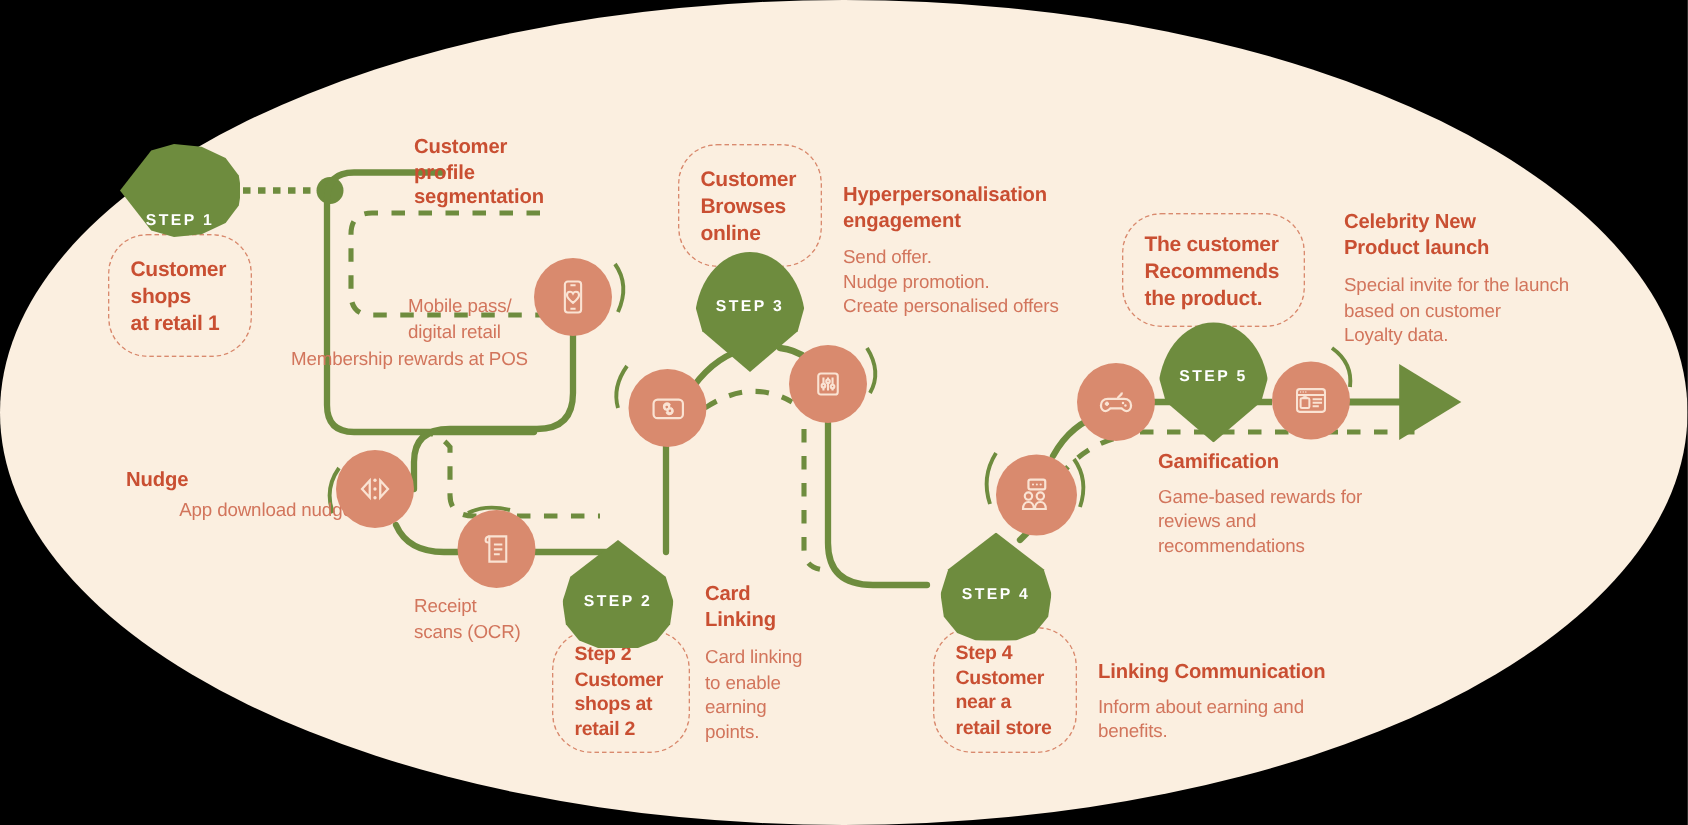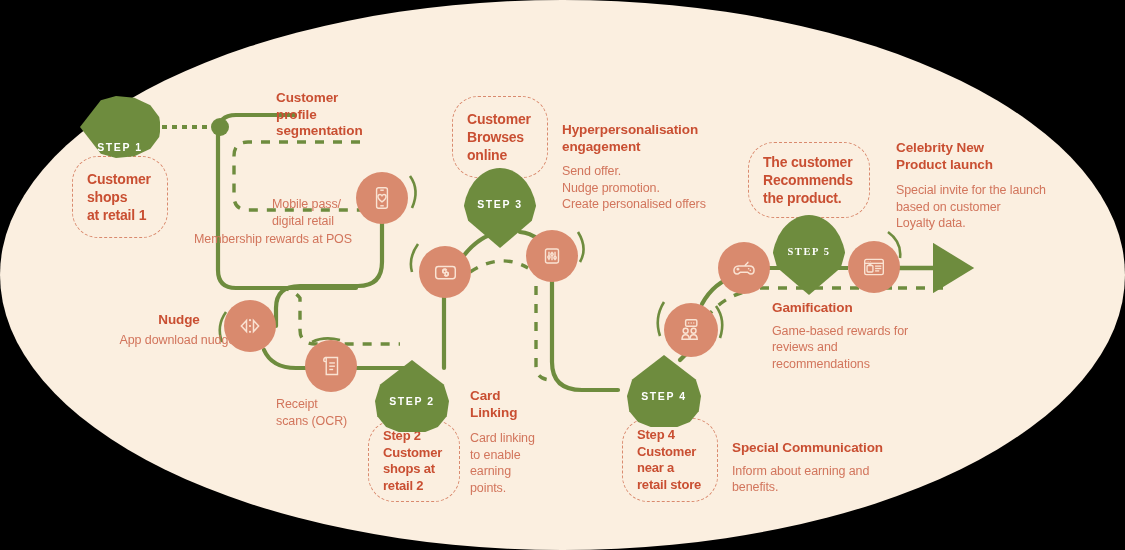--- a/index.html
+++ b/index.html
@@ -194,21 +194,21 @@
     <div class="label" style="margin-top:-8px;">STEP 3</div>
   </div>
 
   <div class="pin" style="left:627px; top:355px; width:74px; height:72px;">
     <div class="blob blob-up"></div>
     <div class="label" style="margin-top:10px;">STEP 4</div>
   </div>
 
   <div class="pin" style="left:772px; top:215px; width:74px; height:80px;">
     <div class="blob blob-down"></div>
-    <div class="label" style="margin-top:-8px;font-family:Liberation Serif, serif;">STEP 5</div>
+    <div class="label" style="margin-top:-8px;">STEP 5</div>
   </div>
 
   <div class="callout abs" style="left:72px; top:156px; width:96px; height:82px;">
     <div class="txt" style="white-space:pre-line;">Customer
 shops
 at retail 1</div>
   </div>
 
   <div class="callout abs" style="left:368px; top:420px; width:92px; height:82px;">
     <div class="txt" style="white-space:pre-line; font-size:13px; line-height:16.5px;">Step 2
@@ -245,21 +245,21 @@
   <div class="abs" style="left:272px; top:196px; width:110px;">
     <div class="bd" style="white-space:pre-line;">Mobile pass/
 digital retail</div>
   </div>
 
   <div class="abs" style="left:194px; top:231px; width:220px;">
     <div class="bd">Membership rewards at POS</div>
   </div>
 
   <div class="abs" style="left:84px; top:312px; width:190px;">
-    <div class="hd" style="text-align:center;">Nudge</div>
+    <div class="hd" style="">Nudge</div>
     <div class="bd" style="text-align:center; margin-top:3px;">App download nudge.</div>
   </div>
 
   <div class="abs" style="left:276px; top:396px; width:110px; ">
     <div class="bd" style="white-space:pre-line;">Receipt
 scans (OCR)</div>
   </div>
 
   <div class="abs" style="left:470px; top:388px; width:86px;">
     <div class="hd" style="white-space:pre-line;">Card
@@ -272,21 +272,21 @@
 
   <div class="abs" style="left:562px; top:122px; width:210px;">
     <div class="hd" style="white-space:pre-line;">Hyperpersonalisation
 engagement</div>
     <div class="bd" style="white-space:pre-line; margin-top:8px;">Send offer.
 Nudge promotion.
 Create personalised offers</div>
   </div>
 
   <div class="abs" style="left:732px; top:440px; width:200px;">
-    <div class="hd">Special Communication</div>
+    <div class="hd">Linking Communication</div>
     <div class="bd" style="white-space:pre-line; margin-top:6px;">Inform about earning and
 benefits.</div>
   </div>
 
   <div class="abs" style="left:772px; top:300px; width:180px;">
     <div class="hd">Gamification</div>
     <div class="bd" style="white-space:pre-line; margin-top:6px;">Game-based rewards for
 reviews and
 recommendations</div>
   </div>

